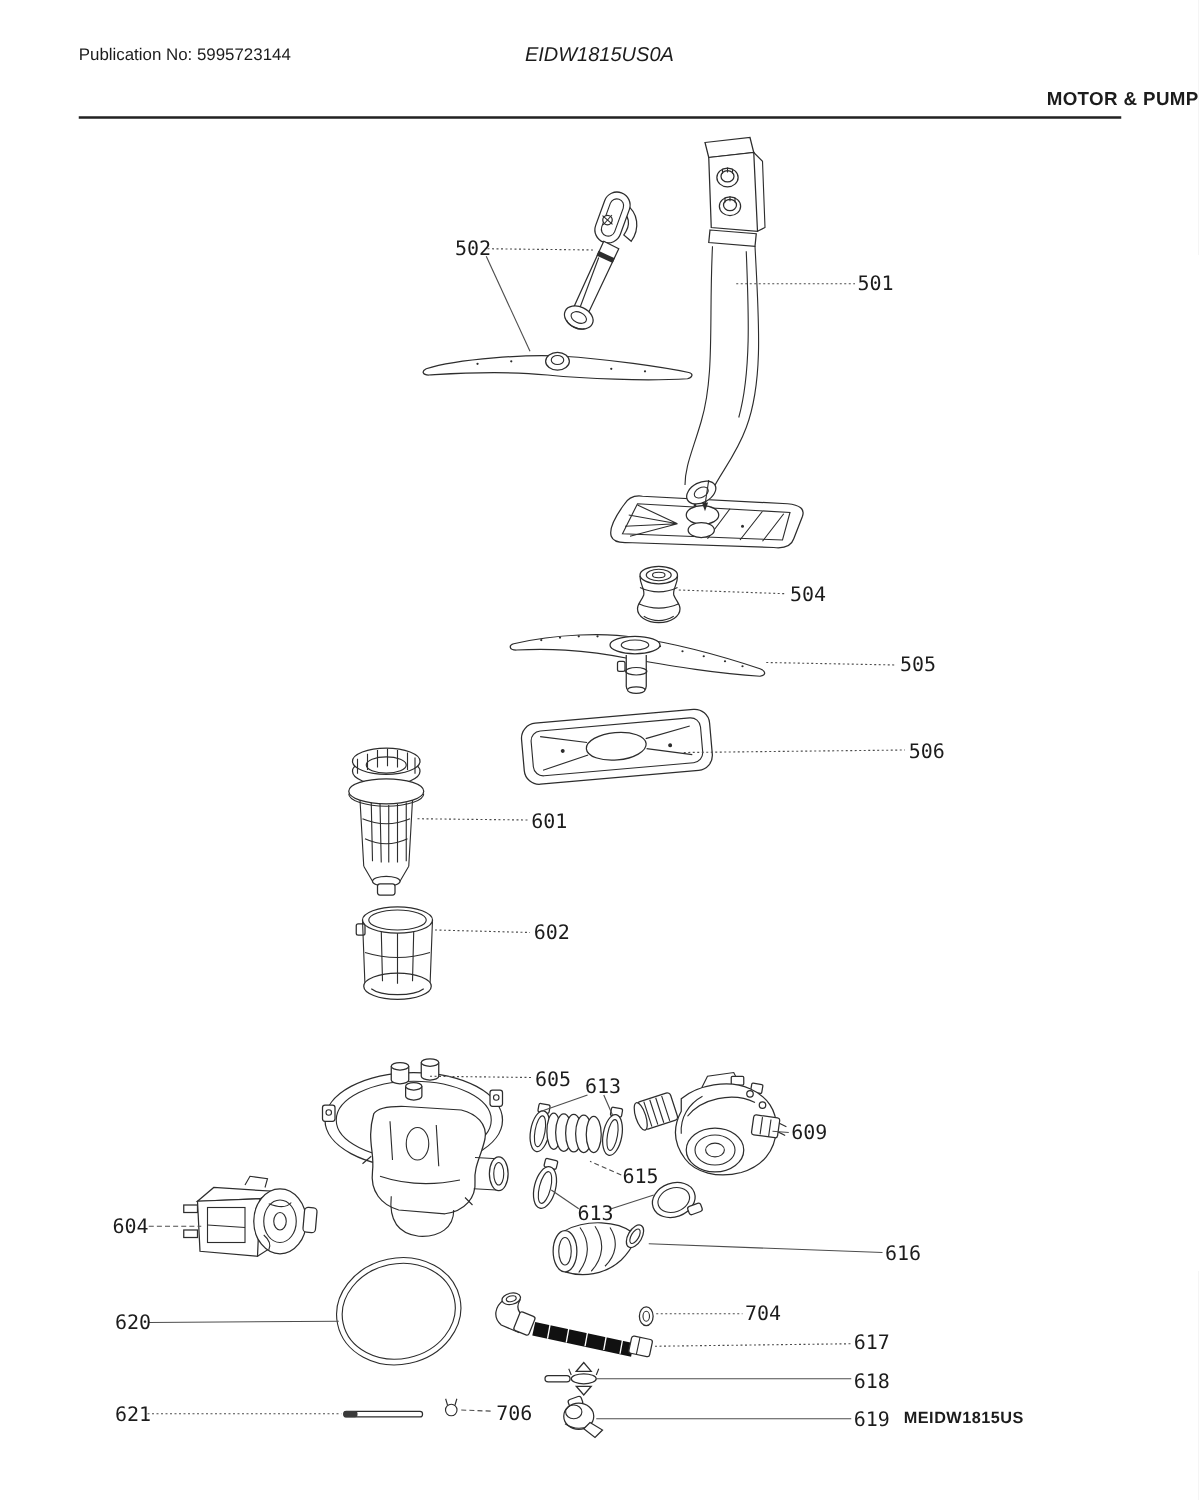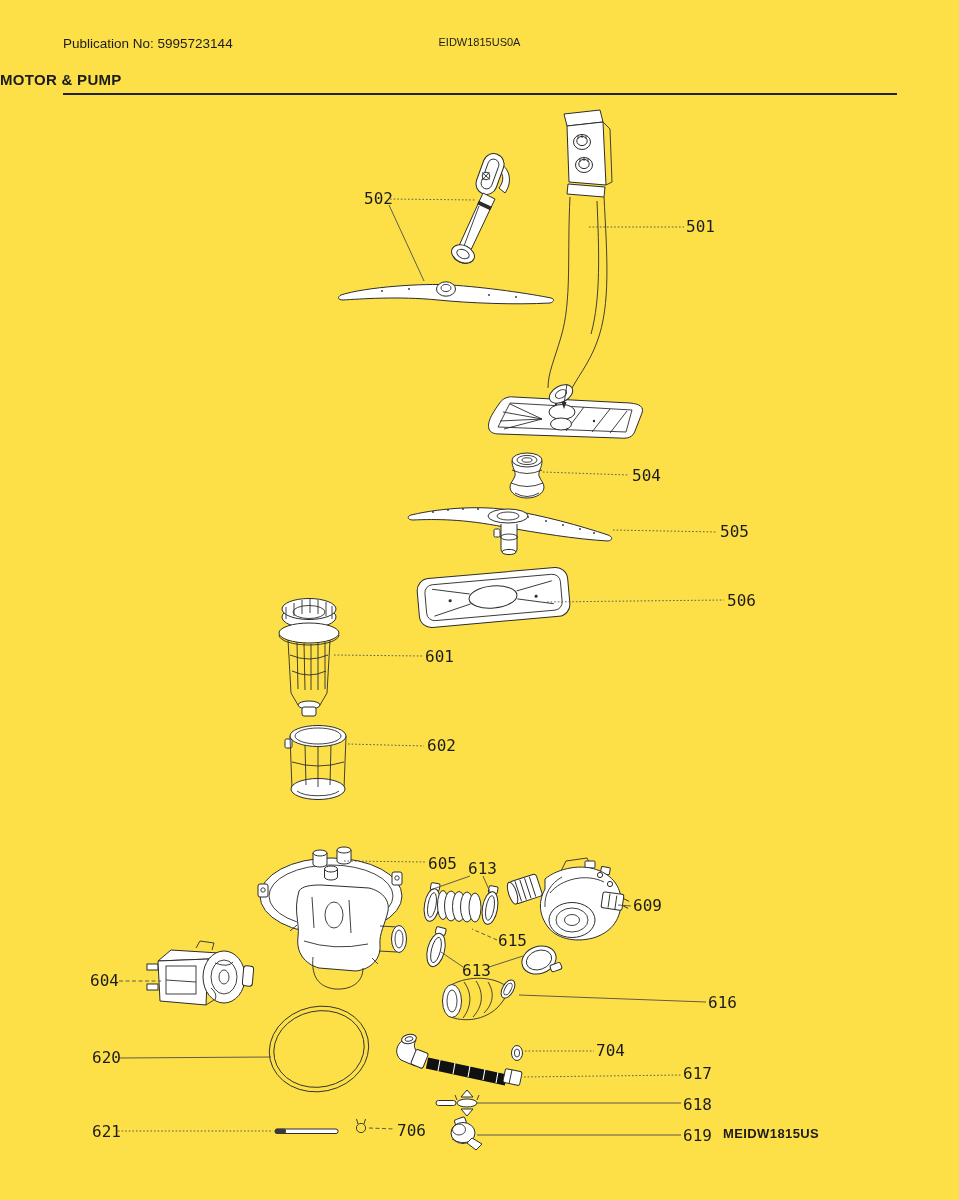--- a/index.html
+++ b/index.html
@@ -1,20 +1,20 @@
 <!DOCTYPE html>
 <html><head>
 <meta charset="utf-8">
 <style>
   html,body{margin:0;padding:0;background:#e8e8e8;}
-  .page{position:relative;width:959px;height:1200px;background:#fde047;overflow:hidden;
+  .page{position:relative;width:959px;height:1200px;background:#ffffff;overflow:hidden;
         font-family:"Liberation Sans", sans-serif;color:#1c1c1c;margin:0 auto;}
   .pub{position:absolute;left:63px;top:36px;font-size:13.5px;}
-  .model{position:absolute;left:0;right:0;top:36px;text-align:center;font-size:11px;}
-  .sect{position:absolute;left:0;right:0;top:71px;text-align:left;font-size:15px;font-weight:bold;letter-spacing:.3px;}
+  .model{position:absolute;left:0;right:0;top:36px;text-align:center;font-size:16px;font-style:italic;}
+  .sect{position:absolute;left:0;right:0;top:71px;text-align:right;font-size:15px;font-weight:bold;letter-spacing:.3px;}
   .rule{position:absolute;left:63px;width:834px;top:93px;height:2px;background:#222;}
   .footcode{position:absolute;left:723px;top:1126px;font-size:13px;font-weight:bold;letter-spacing:.4px;}
   svg.diagram{position:absolute;left:0;top:0;}
   .fw{fill:#ffffff;stroke:#2d2d2d;stroke-width:1;}
   .ln{fill:none;stroke:#2d2d2d;stroke-width:.9;}
   .dk{fill:#3a3a3a;stroke:none;}
   .dot{fill:#2d2d2d;stroke:none;}
   .lead{stroke:#4d4d4d;stroke-width:.9;fill:none;}
   .lead-dot{stroke:#4d4d4d;stroke-width:.9;fill:none;stroke-dasharray:1.6 2;}
   .lead-dash{stroke:#4d4d4d;stroke-width:.9;fill:none;stroke-dasharray:4 2.5;}

